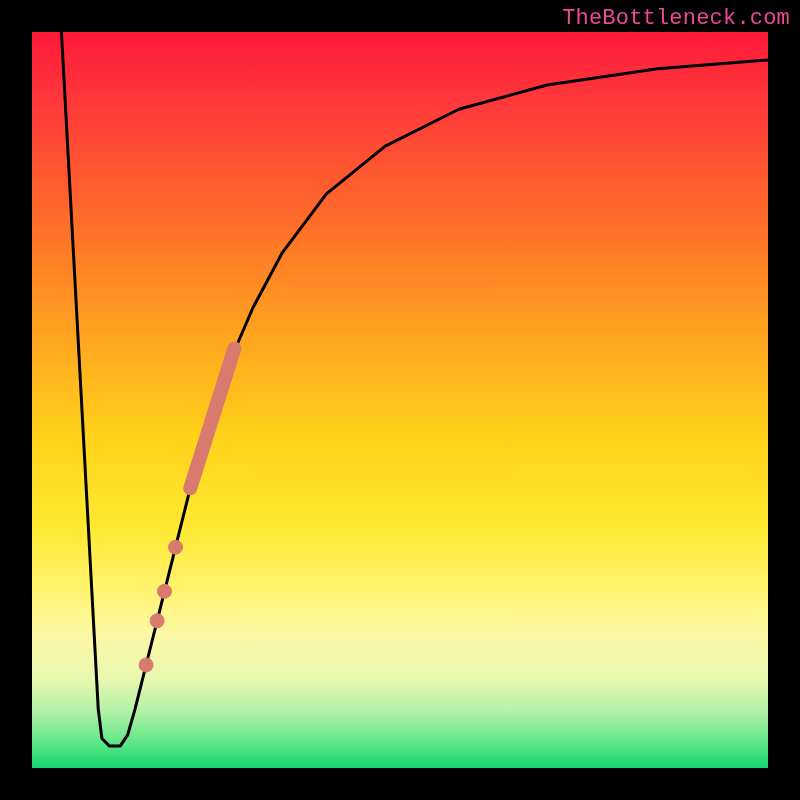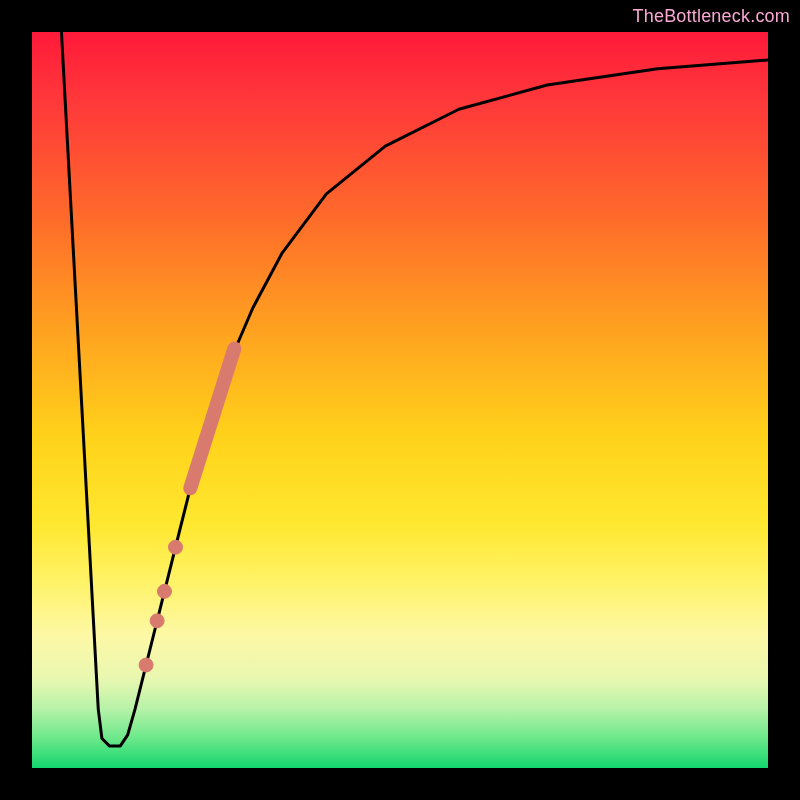--- a/index.html
+++ b/index.html
@@ -37,25 +37,26 @@
       #e8f7b0 88%,
       #b6f2a8 92%,
       #6be88a 96%,
       #14d66e 100%
     );
   }
   .watermark {
     position: absolute;
     top: 6px;
     right: 10px;
-    color: #f9a8d4;
-    font-size: 18px;
+    color: #ec4899;
+    font-size: 22px;
     font-weight: 500;
     letter-spacing: 0.2px;
     user-select: none;
+    font-family: Liberation Mono, monospace;
   }
   svg {
     position: absolute;
     left: 0;
     top: 0;
   }
 </style>
 </head>
 <body>
 

